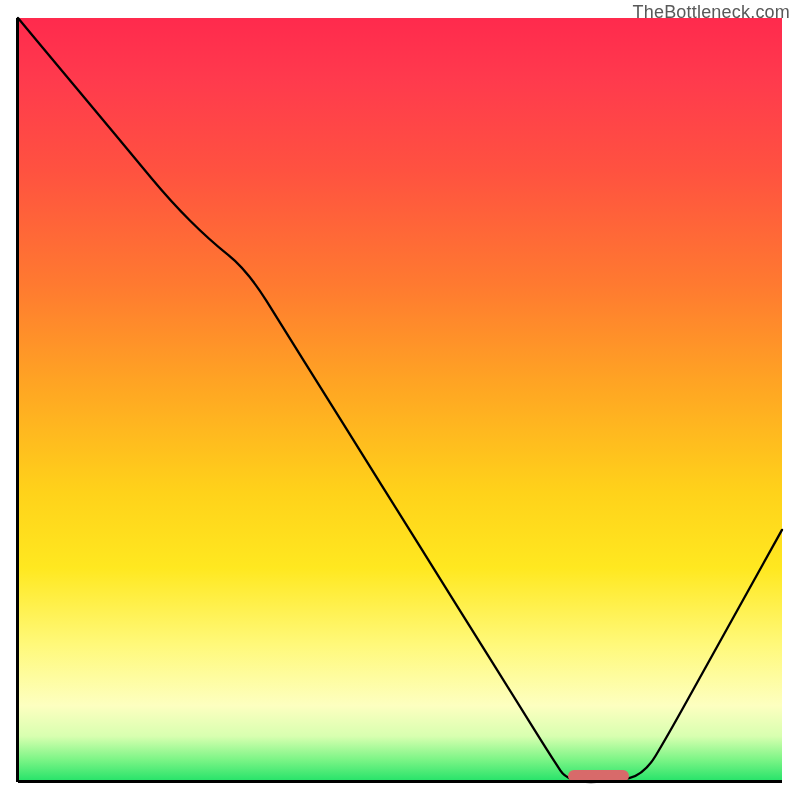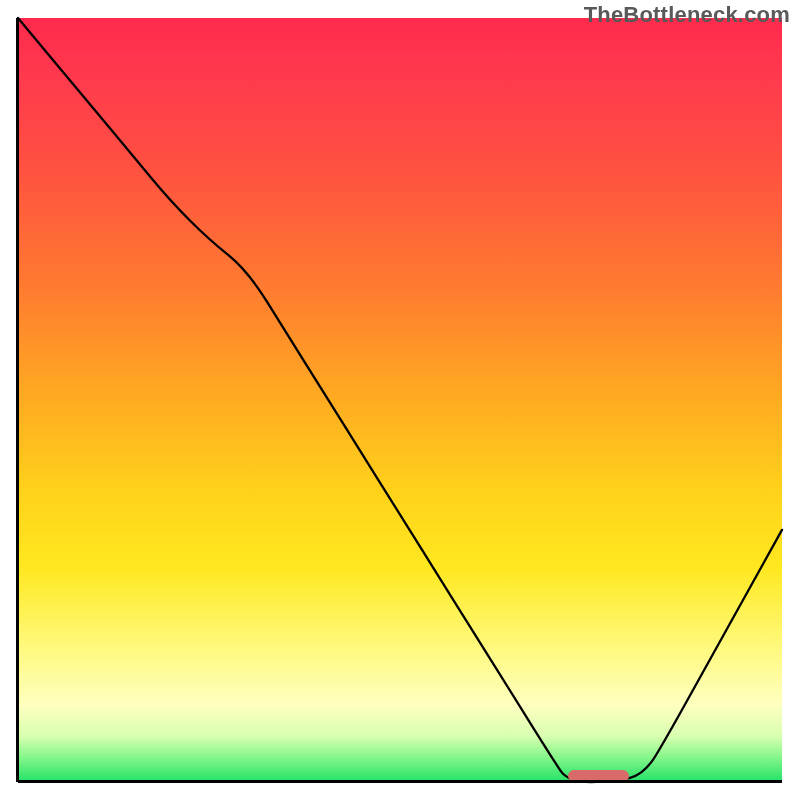--- a/index.html
+++ b/index.html
@@ -52,22 +52,22 @@
     left: 18px;
     top: 780px;
     width: 764px;
     height: 3px;
   }
   .watermark {
     position: absolute;
     top: 2px;
     right: 10px;
     color: #595959;
-    font-size: 22px;
-    font-weight: 700;
+    font-size: 18px;
+    font-weight: 400;
     letter-spacing: 0.2px;
   }
   svg.curve {
     position: absolute;
     left: 18px;
     top: 18px;
     width: 764px;
     height: 764px;
     overflow: visible;
   }

